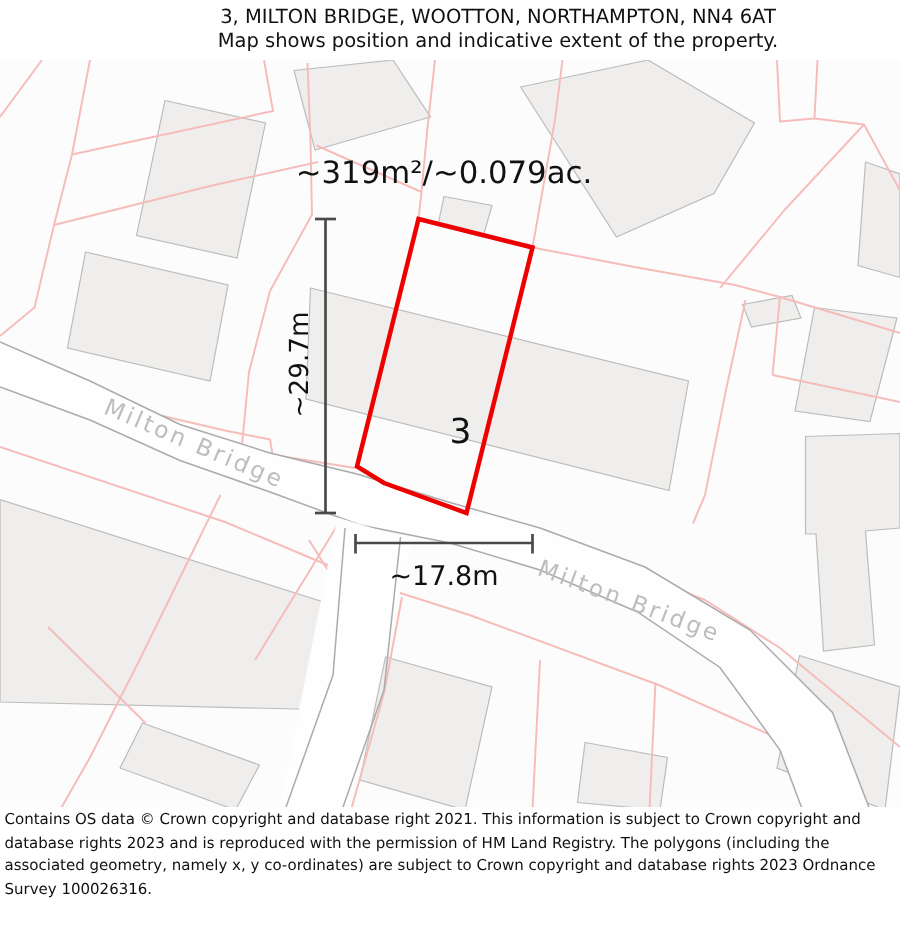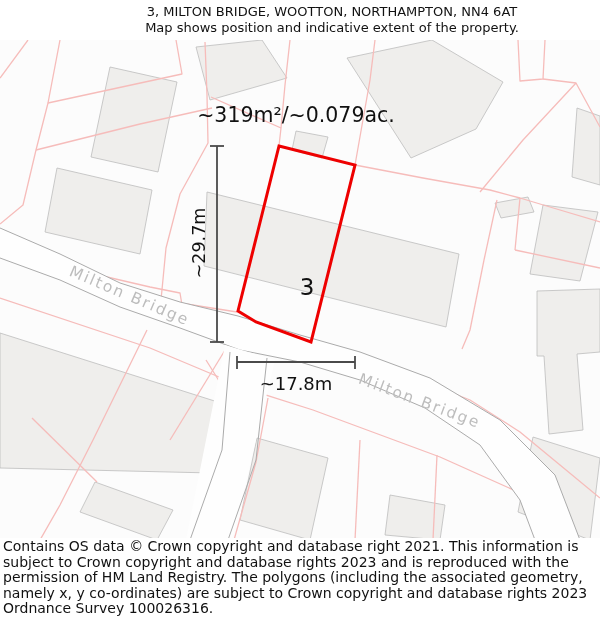--- a/index.html
+++ b/index.html
@@ -15,21 +15,21 @@
   svg text{font-family:"DejaVu Sans", sans-serif;}
   .bld{fill:#efeeec;stroke:#bcbcbc;stroke-width:0.8;}
   .parcel{fill:none;stroke:#f6bcba;stroke-width:1.3;stroke-linejoin:round;}
   .roadfill{fill:#fefefe;stroke:none;}
   .redge{fill:none;stroke:#ababab;stroke-width:1;}
   .plot{fill:none;stroke-width:3;stroke-linejoin:miter;}
   .measure{stroke:#4a4a4a;stroke-width:1.8;}
   .maplabel{fill:#111;}
   .roadname{fill:#bdbdbd;font-size:15.5px;letter-spacing:2px;}
   .footer{position:absolute;top:539px;left:3px;width:595px;background:#fff;
-          font-size:14px;line-height:15.6px;text-align:left;z-index:3;}
+          font-size:10px;line-height:15.6px;text-align:left;z-index:3;}
 </style>
 </head>
 <body>
 
 <div class="header">
   <div class="t1">3, MILTON BRIDGE, WOOTTON, NORTHAMPTON, NN4 6AT</div>
   <div class="t2">Map shows position and indicative extent of the property.</div>
 </div>
 
 <div class="map">

